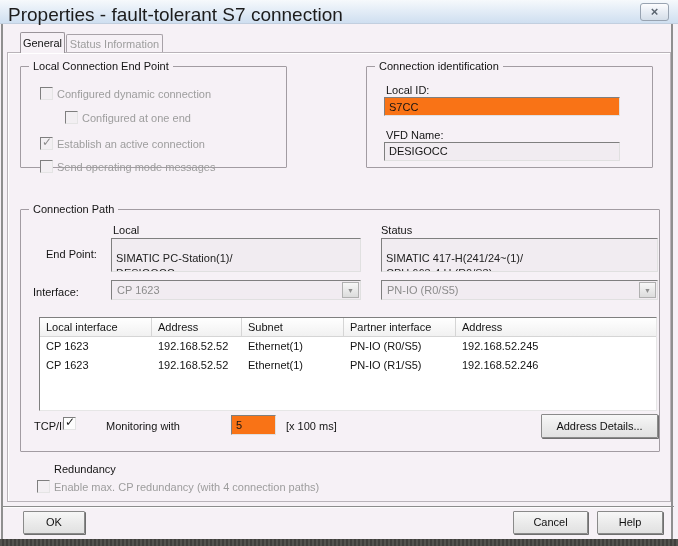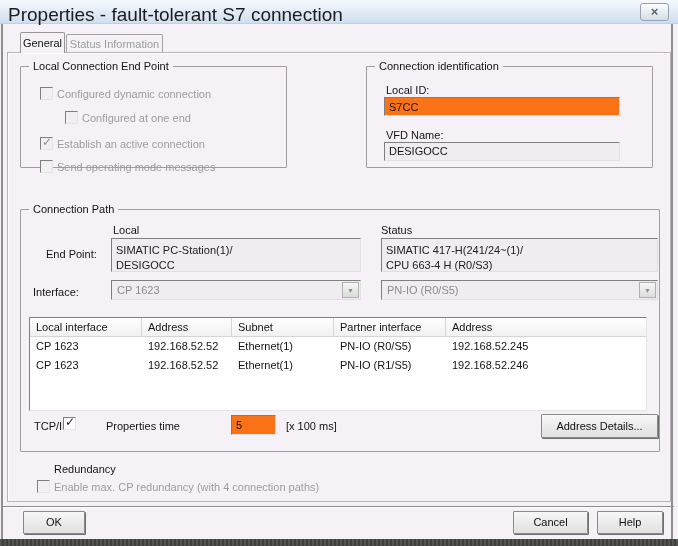--- a/index.html
+++ b/index.html
@@ -88,21 +88,21 @@
   .in-localid  { left: 17px; top: 30px; width: 236px; height: 19px; }
   .lbl-vfd     { left: 19px; top: 62px; }
   .in-vfd      { left: 17px; top: 75px; width: 236px; height: 19px; }
 
   
   .lbl-local-col   { left: 92px;  top: 14px; }
   .lbl-partner-col { left: 360px; top: 14px; }
   .ep {
     position: absolute; border: 1px solid;
     border-color: #7f7f7f #e0e0e0 #e0e0e0 #7f7f7f;
-    background: #f1ecf1; padding: 4px 4px; line-height: 15px; color: #222;
+    background: #f1ecf1; padding: 12px 4px; line-height: 15px; color: #222;
     overflow: hidden; white-space: nowrap;
   }
   .ep-local   { left: 90px;  top: 28px; width: 250px; height: 34px; }
   .ep-partner { left: 360px; top: 28px; width: 277px; height: 34px; }
   .lbl-endpoint  { left: 25px; top: 38px; }
   .lbl-interface { left: 12px; top: 76px; }
   .combo {
     position: absolute; border: 1px solid;
     border-color: #7f7f7f #e0e0e0 #e0e0e0 #7f7f7f;
     background: #f1ecf1; color: #8c8c8c; line-height: 18px; padding-left: 5px;
@@ -111,21 +111,21 @@
   .combo-local   { left: 90px;  top: 70px; width: 250px; height: 20px; }
   .combo-partner { left: 360px; top: 70px; width: 277px; height: 20px; }
   .combo .arrow {
     position: absolute; right: 1px; top: 1px; width: 17px; height: 16px;
     background: linear-gradient(#f7f7f7, #dcdcdc); border: 1px solid #b0b0b0;
     text-align: center; line-height: 15px; font-size: 7px; color: #8f8f8f;
   }
 
   
   .lv {
-    position: absolute; left: 8px; top: 107px; width: 618px; height: 94px;
+    position: absolute; left: 18px; top: 107px; width: 618px; height: 94px;
     background: #ffffff; border: 1px solid;
     border-color: #7f7f7f #e6e6e6 #e6e6e6 #7f7f7f;
     overflow: hidden;
   }
   .lv-head {
     display: flex; height: 19px;
     background: linear-gradient(#ffffff, #f1f1f1);
     border-bottom: 1px solid #d5d5d5;
   }
   .lv-hcell { border-right: 1px solid #d5d5d5; padding-left: 6px; line-height: 18px; white-space: nowrap; overflow: hidden; }
@@ -263,21 +263,21 @@
         <div class="lv-cell c2">Ethernet(1)</div>
         <div class="lv-cell c3">PN-IO (R1/S5)</div>
         <div class="lv-cell c4">192.168.52.246</div>
       </div>
     </div>
 
     <span class="lbl tcp-label">TCP/IP</span>
     <div class="cbrow tcp-cb">
       <span class="cb on"></span>
     </div>
-    <span class="lbl lbl-montime">Properties time</span>
+    <span class="lbl lbl-montime">Monitoring with</span>
     <input class="field in-montime" value="5" style="">
     <span class="lbl lbl-unit">[x 100 ms]</span>
     <div class="btn btn-addr">Address Details...</div>
   </div>
 
   <span class="lbl lbl-redundancy">Redundancy</span>
   <div class="cbrow red-cb">
     <span class="cb cb-dis"></span>
     <span class="dis">Enable max. CP redundancy (with 4 connection paths)</span>
   </div>

